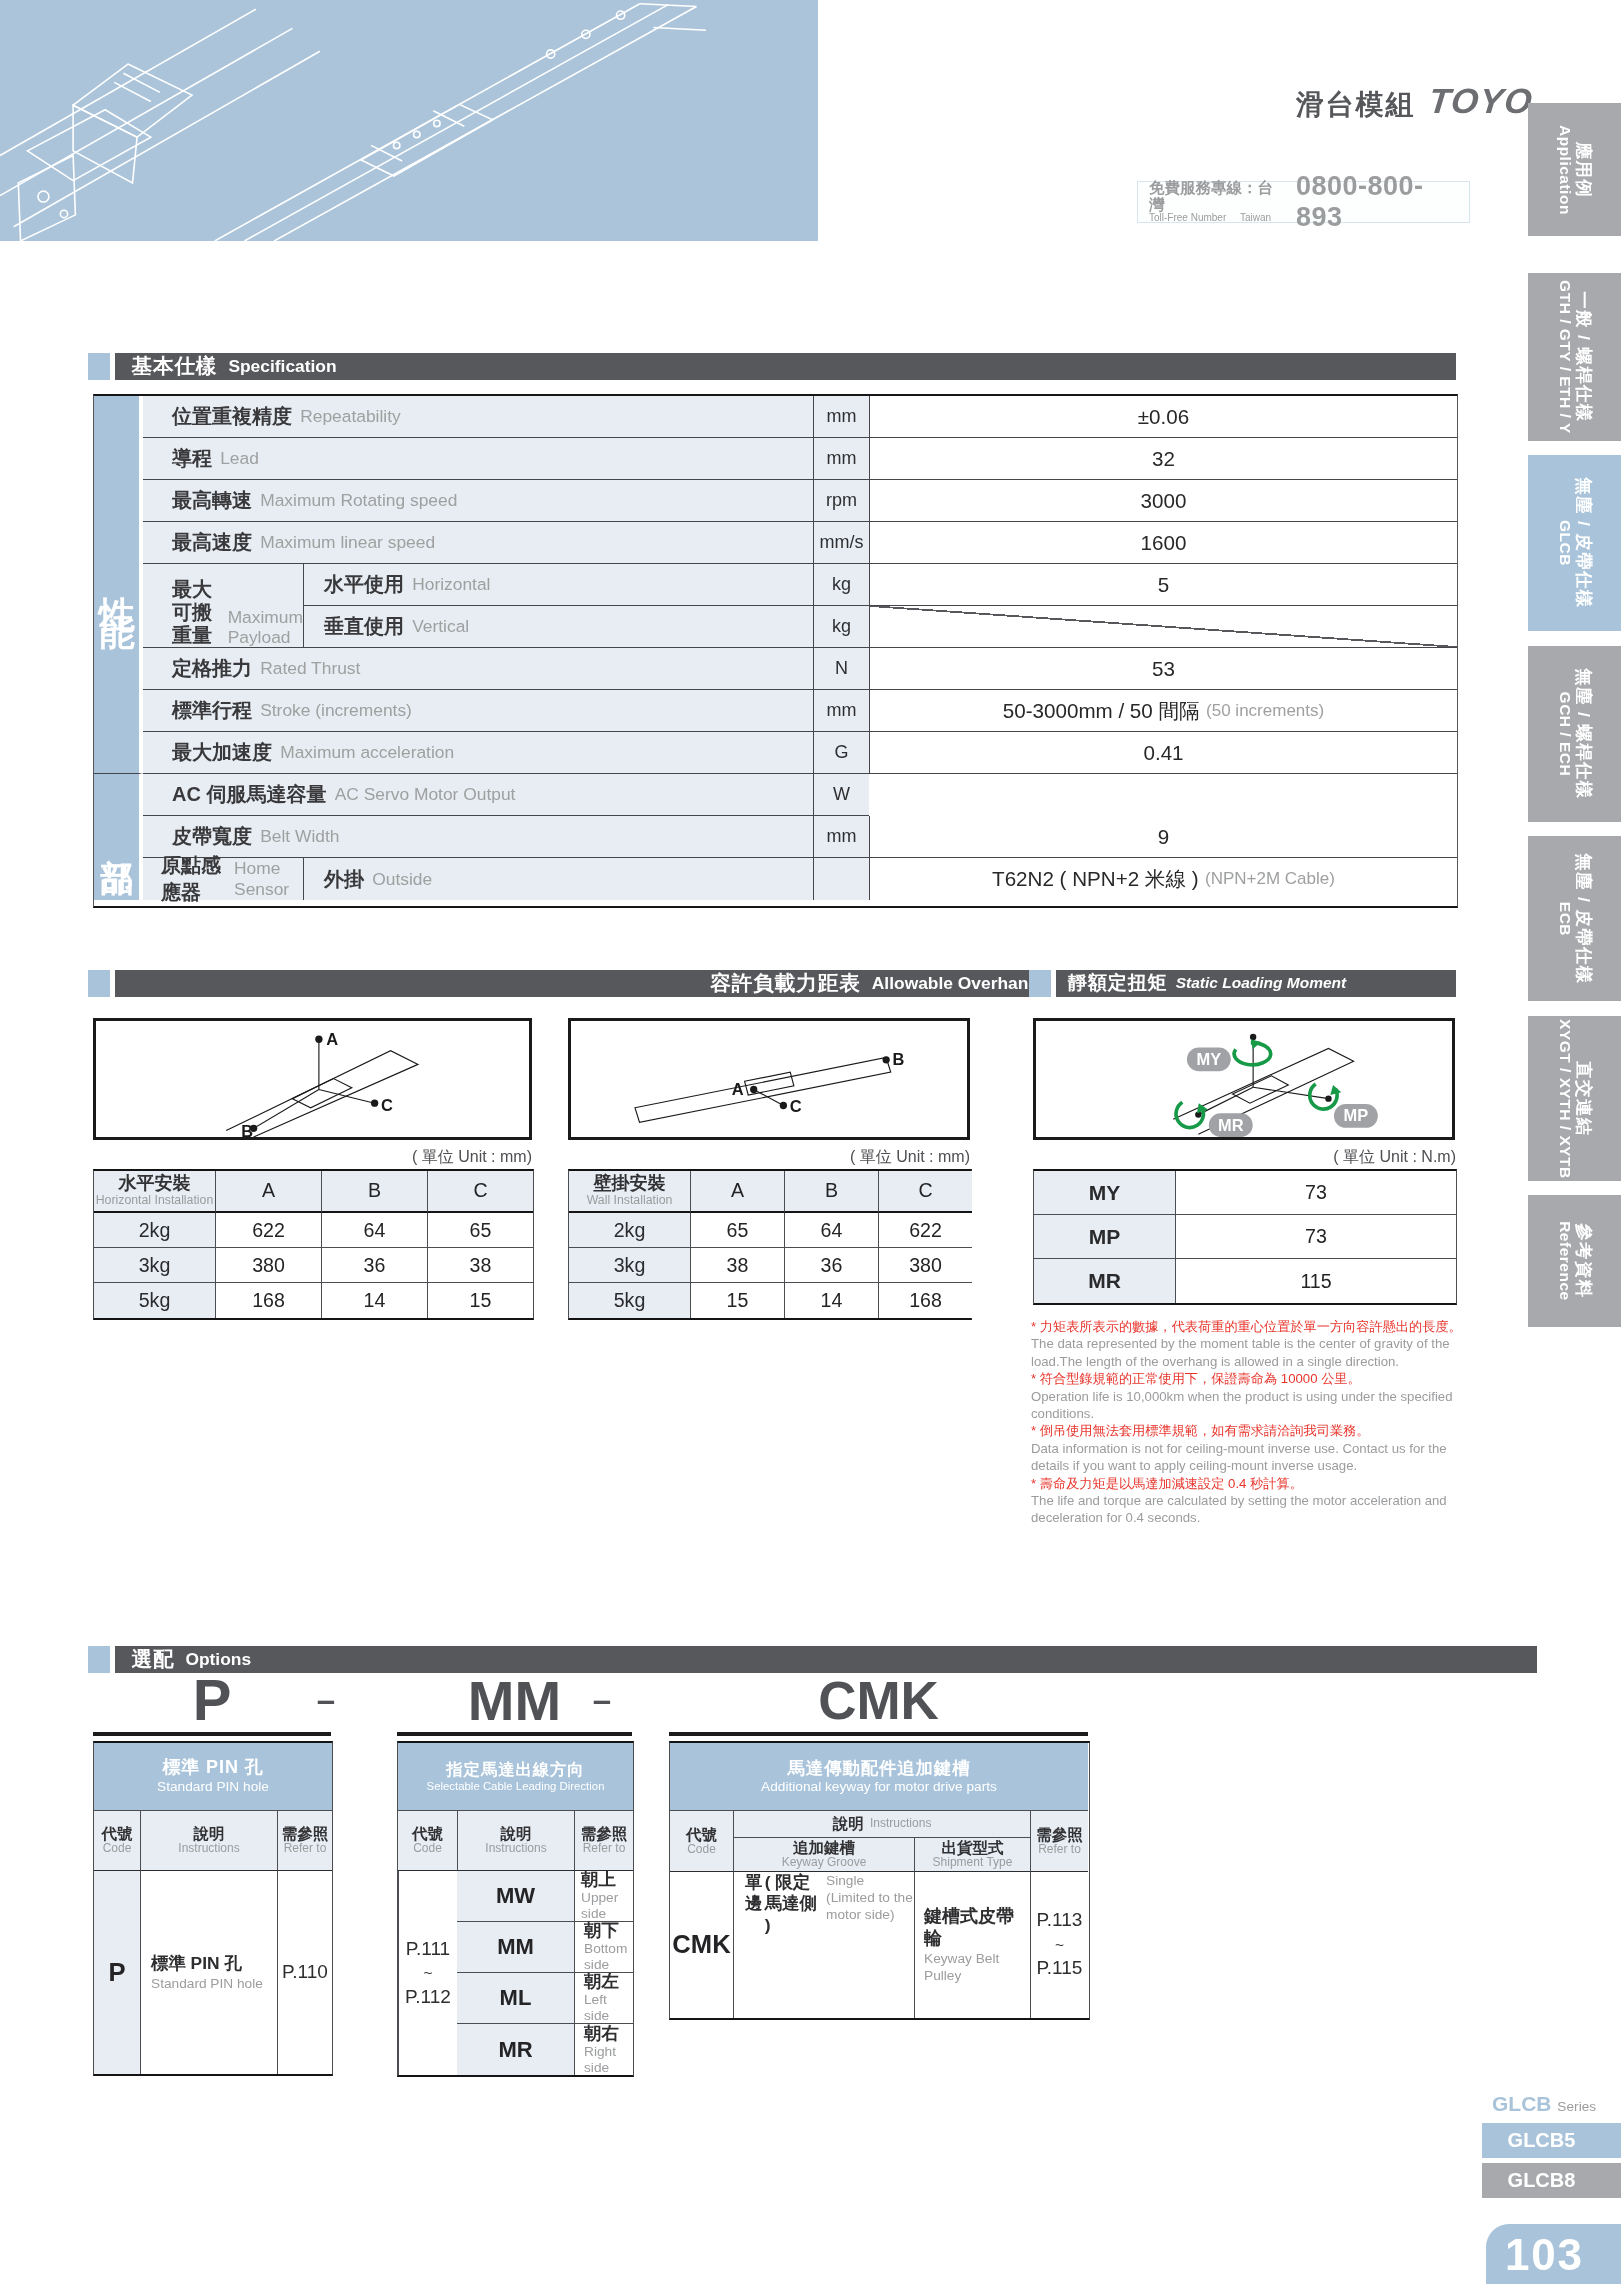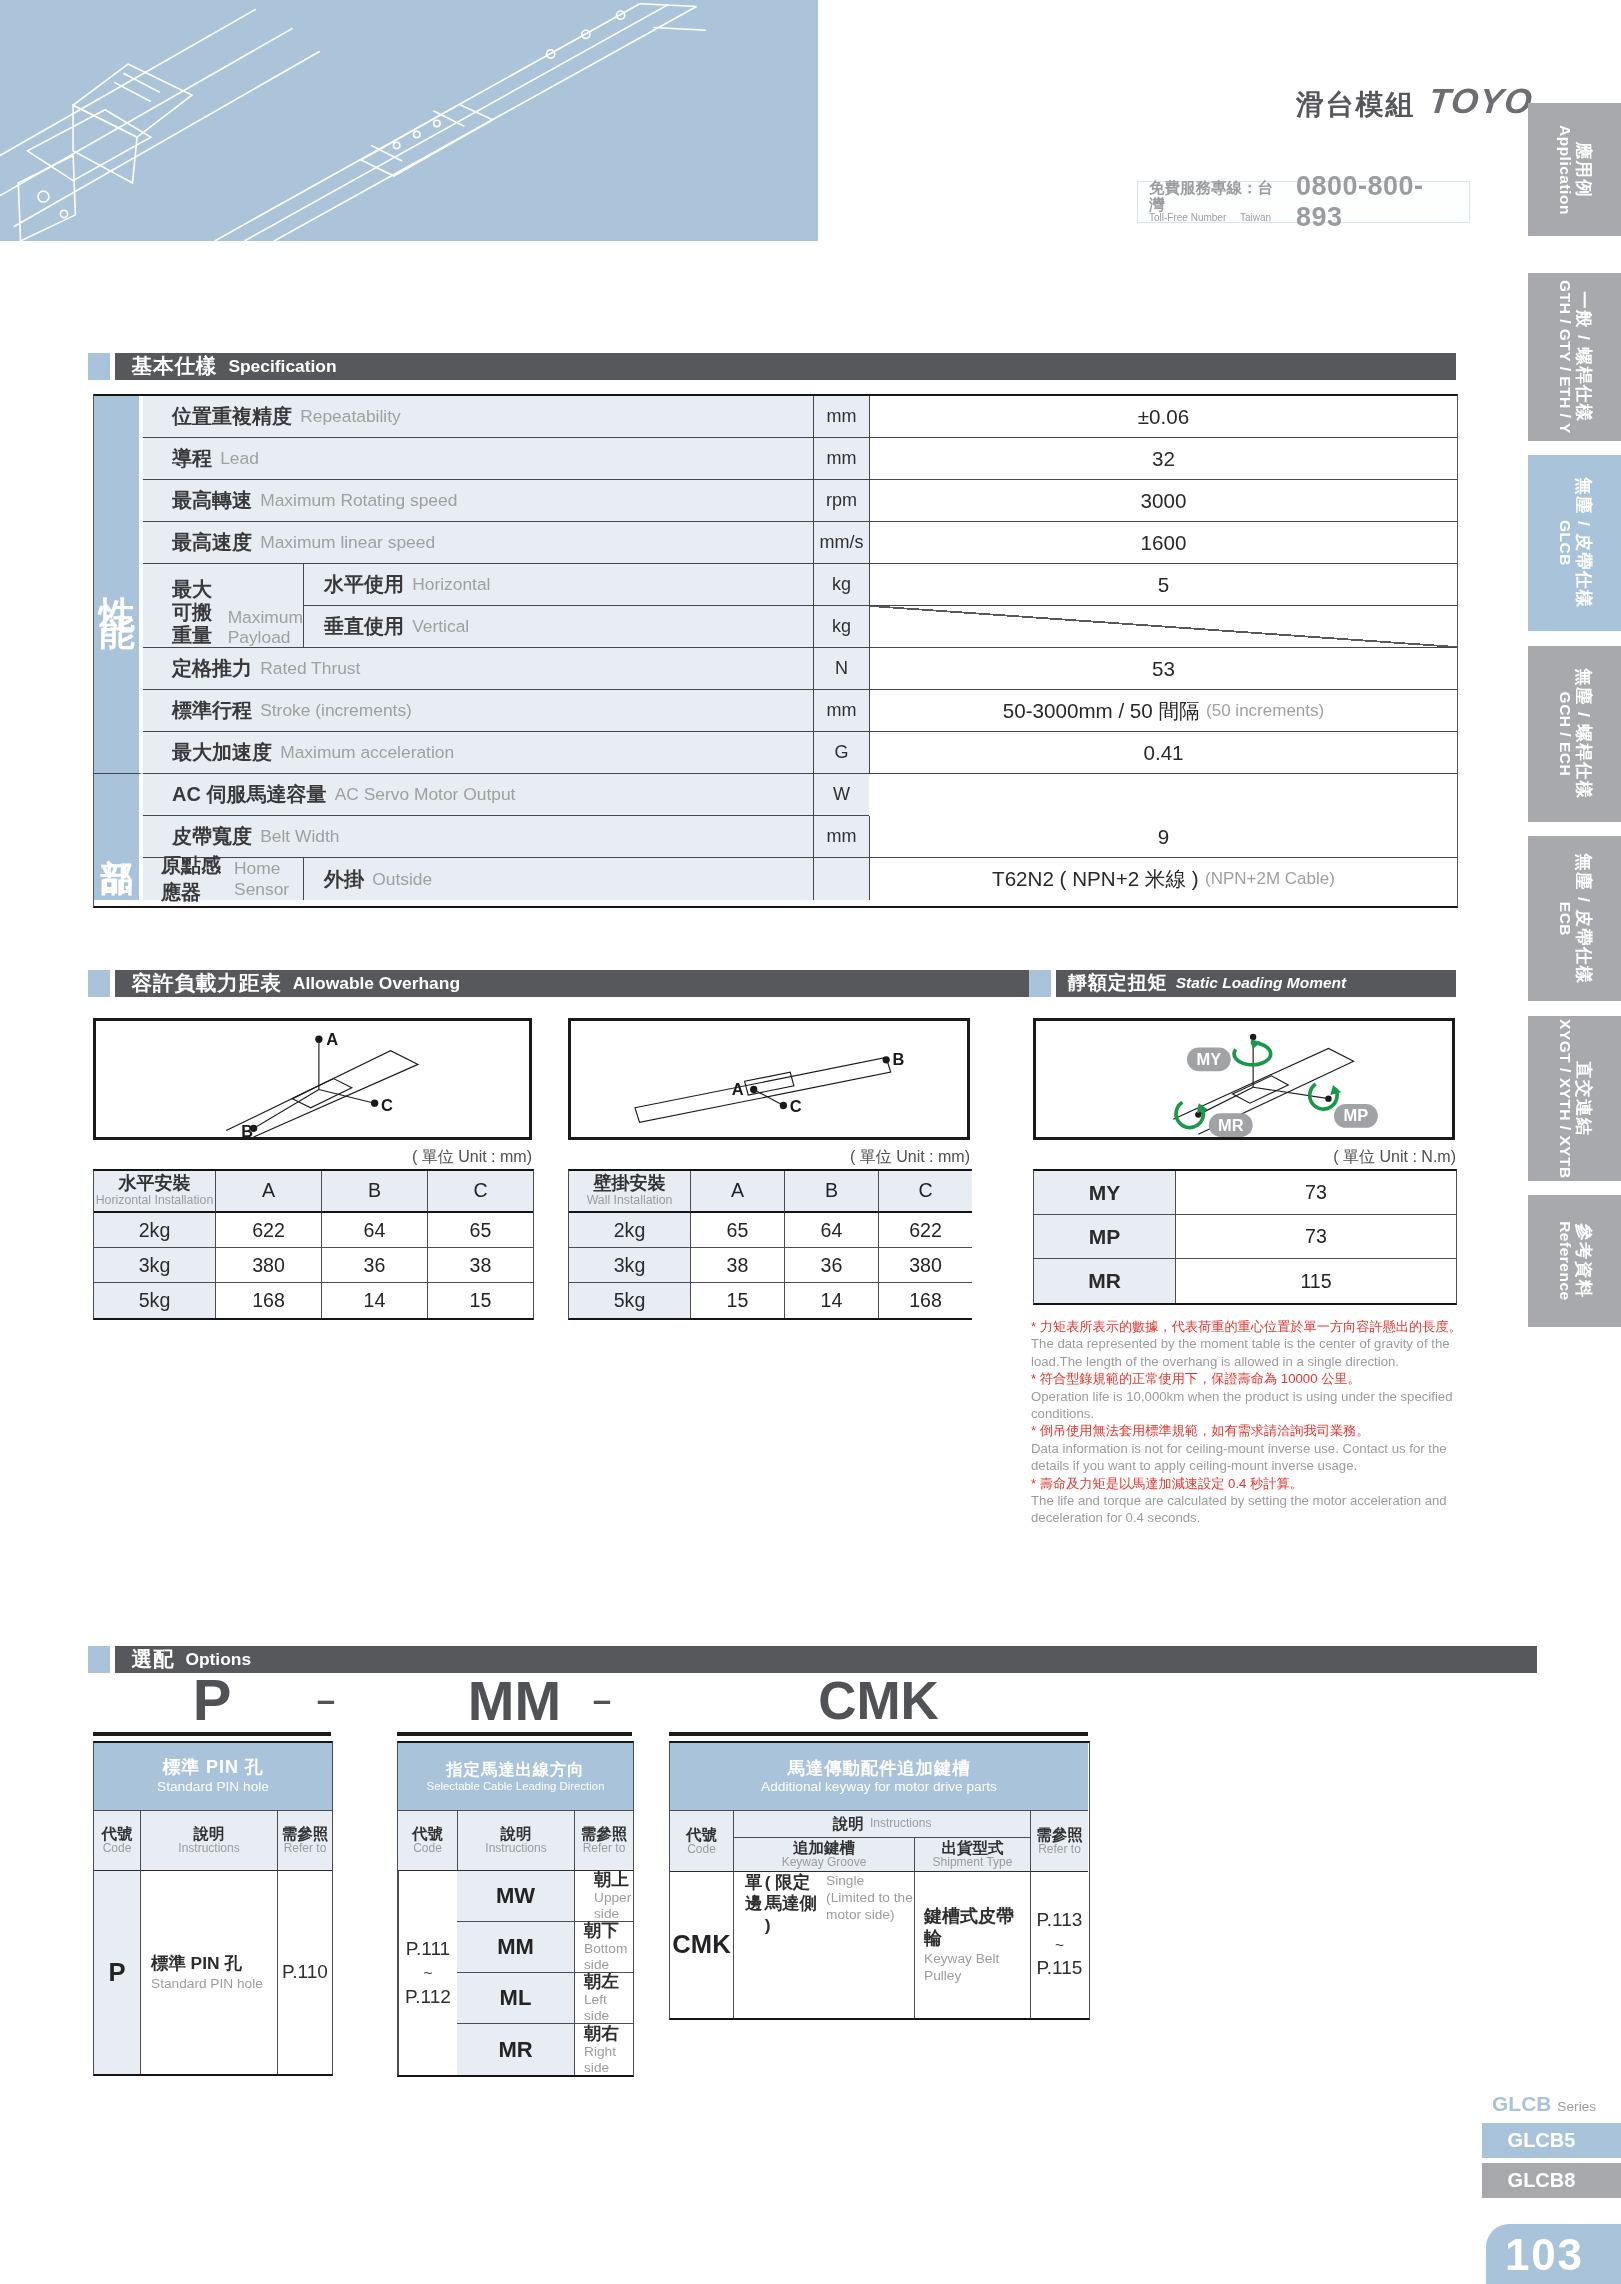--- a/index.html
+++ b/index.html
@@ -298,21 +298,21 @@
       <span class="en" style="font-size:17.4px;color:#9fa0a0;">Outside</span>
     </div>
     <div class="sc sc-unit nb" style="grid-area:12/4/13/5;"></div>
     <div class="sc sc-val nb" style="grid-area:12/5/13/6;">
       <span>T62N2 ( NPN+2 米線 )</span>
       <span class="note">(NPN+2M Cable)</span>
     </div>
   </div>
 
   <div class="abs sec-accent" style="left:88px;top:970px;"></div>
-  <div class="abs sec-bar" style="left:115px;top:970px;width:924px;">
+  <div class="abs sec-bar" style="left:115px;top:970px;width:924px;justify-content:flex-end;">
     <span class="sec-zh">容許負載力距表</span>
     <span class="sec-en">Allowable Overhang</span>
   </div>
 
   <div class="abs sec-accent" style="left:1029px;top:970px;"></div>
   <div class="abs sec-bar" style="left:1056px;top:970px;width:400px;gap:8.2px;padding-left:12px;">
     <span class="sec-zh" style="font-size:19px;">靜額定扭矩</span>
     <span class="sec-en" style="font-size:15.5px;font-style:italic;">Static Loading Moment</span>
   </div>
 
@@ -515,21 +515,21 @@
     <div class="gc colhead bl" style="border-bottom:1.4px solid #2c2c2e;">
       <span class="ch-zh">說明</span>
       <span class="ch-en">Instructions</span>
     </div>
     <div class="gc colhead bl" style="border-bottom:1.4px solid #2c2c2e;">
       <span class="ch-zh">需參照</span>
       <span class="ch-en">Refer to</span>
     </div>
 
     <div class="gc tint" style="font-size:22px;font-weight:bold;color:#242426;">MW</div>
-    <div class="gc bl" style="flex-direction:column;align-items:flex-start;padding-left:19px;line-height:1.2;">
+    <div class="gc bl" style="flex-direction:column;align-items:flex-start;padding-left:6px;line-height:1.2;">
       <span class="instr-zh">朝上</span>
       <span class="instr-en">Upper side</span>
     </div>
     <div class="gc bl nb refer" style="grid-row:3/7;flex-direction:column;justify-content:center;">
       <span>P.111</span>
       <span style="font-size:15.5px;">~</span>
       <span>P.112</span>
     </div>
 
     <div class="gc tint" style="font-size:22px;font-weight:bold;color:#242426;">MM</div>

